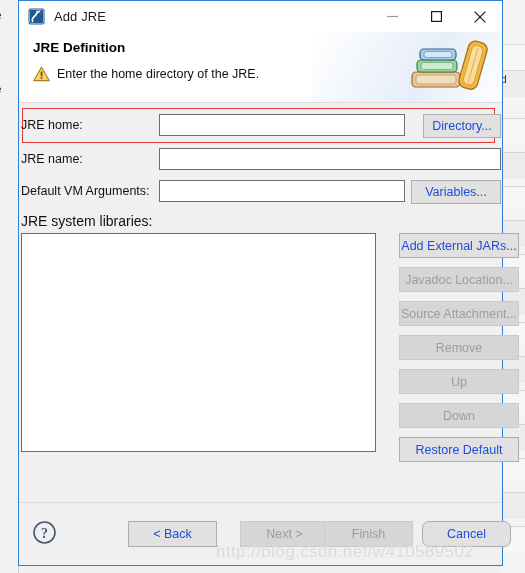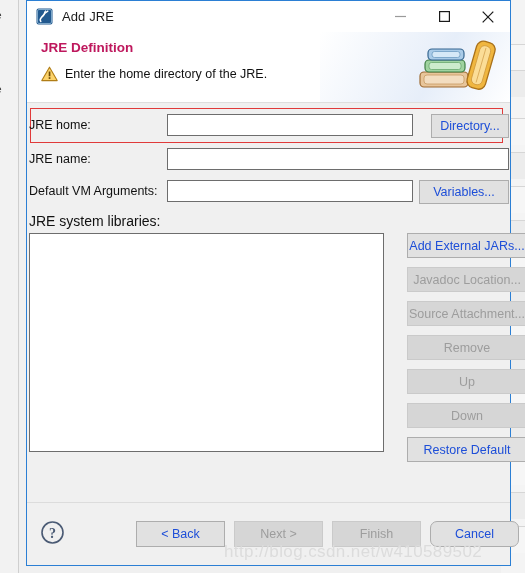--- a/index.html
+++ b/index.html
@@ -66,21 +66,20 @@
     position: absolute;
     left: 18px;
     top: 0px;
     width: 485px;
     height: 566px;
     background: #f0f0f0;
     border: 1px solid #2b7fd4;
     box-sizing: border-box;
     display: flex;
     flex-direction: column;
-    margin-left: 8px;
   }
 
   
   .titlebar {
     height: 31px;
     background: #ffffff;
     display: flex;
     align-items: center;
     flex: 0 0 auto;
     position: relative;
@@ -120,21 +119,21 @@
     height: 70px;
     position: relative;
     border-bottom: 1px solid #dedede;
     overflow: hidden;
   }
   .header-title {
     position: absolute;
     left: 14px; top: 8px;
     font-size: 13.5px;
     font-weight: bold;
-    color: #be185d;
+    color: #000000;
   }
   .header-msg-row {
     position: absolute;
     left: 14px; top: 34px;
     display: flex;
     align-items: center;
   }
   .warn-icon {
     width: 17px; height: 16px;
     margin-right: 7px;
@@ -413,21 +412,21 @@
       <div class="side-btn btn" style="top:334px;">Restore Default</div>
     </div>
 
     <div class="footer">
       <svg class="help-icon" viewBox="0 0 25 25">
         <circle cx="12.5" cy="12.5" r="10.5" fill="none" stroke="#4a5a74" stroke-width="1.6"></circle>
         <text x="12.5" y="17.6" text-anchor="middle" font-family="Liberation Serif, serif" font-size="14" font-weight="bold" fill="#4a5a74">?</text>
       </svg>
 
       <div class="footer-btn btn" style="left:109px;">&lt; Back</div>
-      <div class="footer-btn btn disabled" style="left:207px;">Next &gt;</div>
+      <div class="footer-btn btn disabled" style="left:221px;">Next &gt;</div>
       <div class="footer-btn btn disabled" style="left:305px;">Finish</div>
       <div class="footer-btn btn" style="left:403px;border-radius:7px;">Cancel</div>
 
       <div class="watermark">http://blog.csdn.net/w410589502</div>
     </div>
 
   </div>
 </div>
 
 </body></html>

